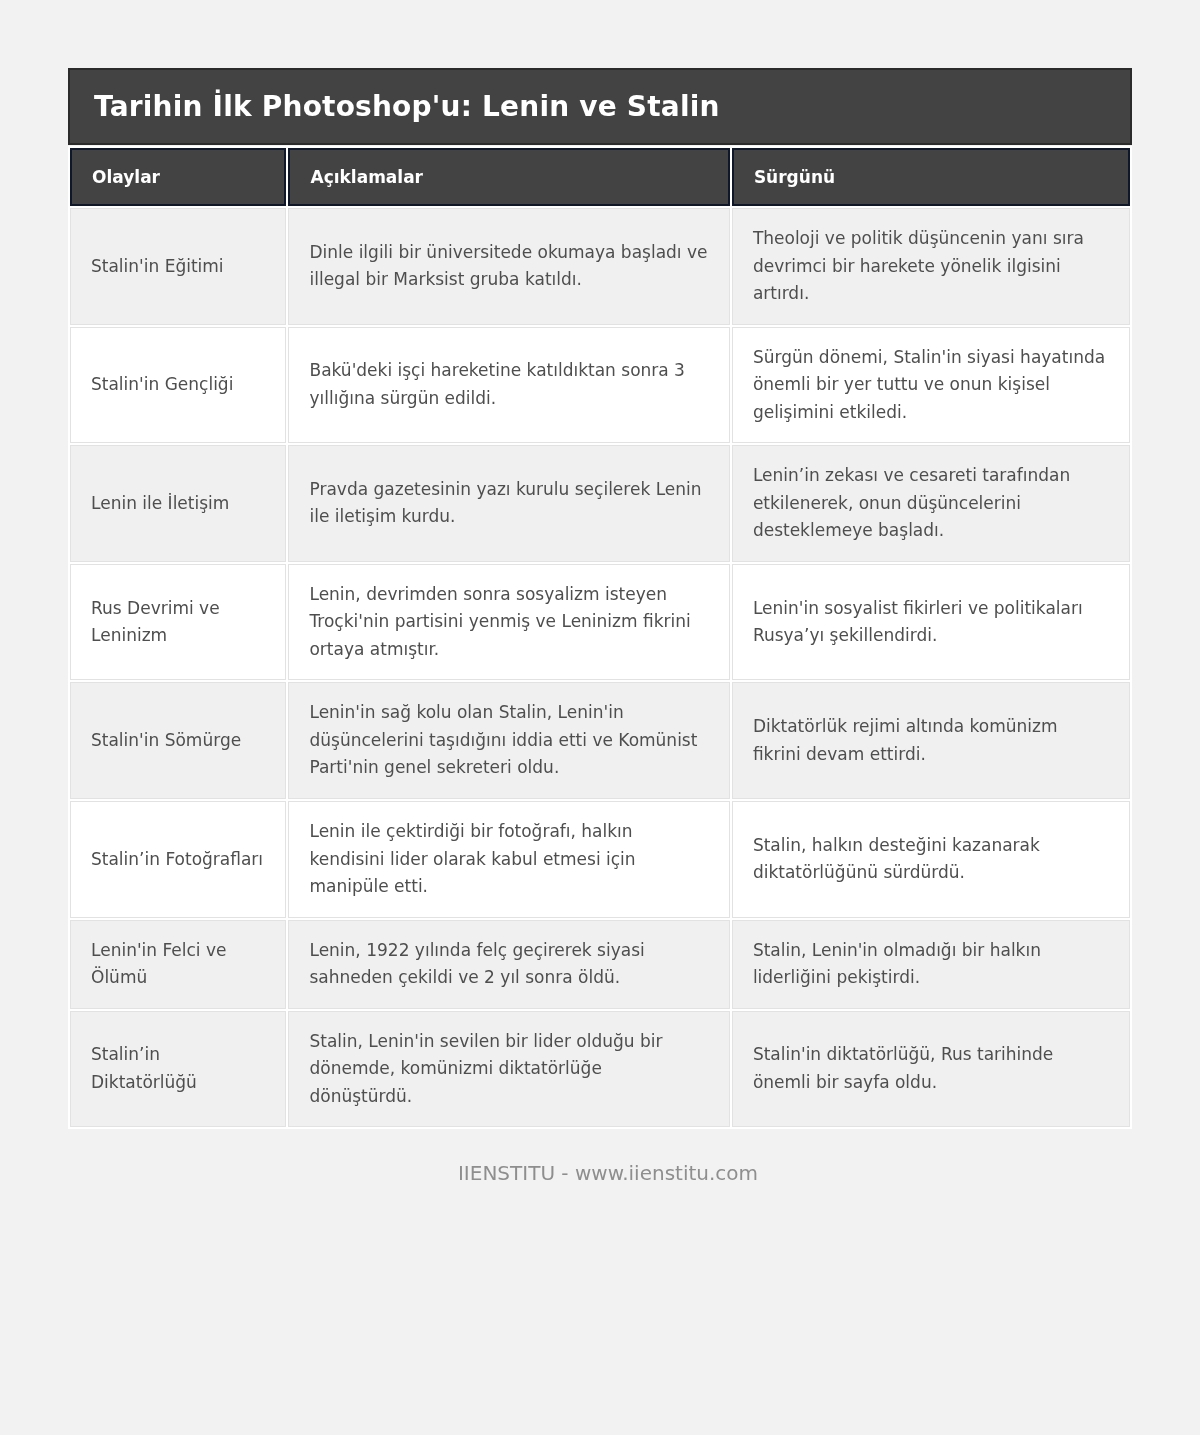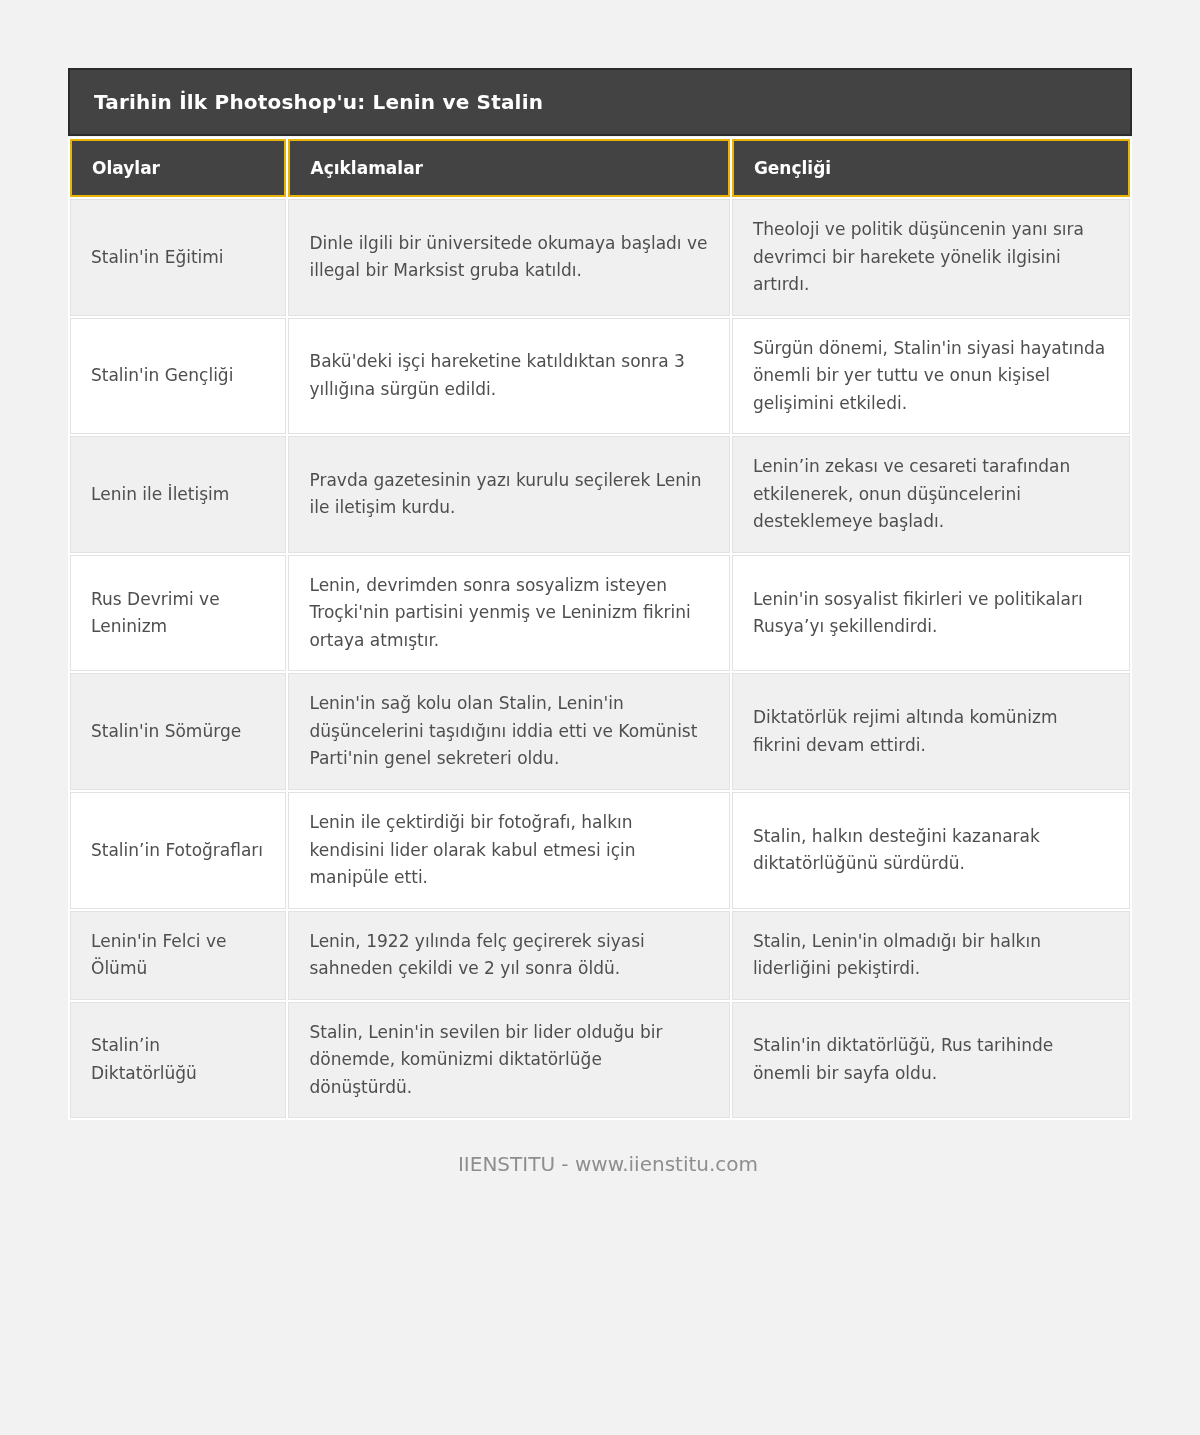--- a/index.html
+++ b/index.html
@@ -16,39 +16,39 @@
     padding-top: 68px;
   }
   .card {
     width: 1064px;
     margin: 0 auto;
   }
   .title-bar {
     background: #434343;
     border: 2px solid #2b2b2b;
     color: #ffffff;
-    font-size: 20px;
+    font-size: 28px;
     font-weight: 700;
     padding: 20px 24px;
     letter-spacing: 0.2px;
     margin-bottom: 1px;
   }
   table.data-table {
     width: 100%;
     border-collapse: separate;
     border-spacing: 2px;
     background: #ffffff;
     table-layout: fixed;
   }
   col.c-event { width: 20.5%; }
   col.c-desc  { width: 41.8%; }
   col.c-result{ width: 37.7%; }
   th {
     background: #434343;
-    border: 2px solid #eab308;
+    border: 2px solid #0f172a;
     color: #ffffff;
     font-size: 17px;
     font-weight: 700;
     text-align: left;
     padding: 17px 20px;
   }
   td {
     border: 1px solid #e2e2e2;
     font-size: 17px;
     color: #4e4e4e;
@@ -76,21 +76,21 @@
     <table class="data-table">
       <colgroup>
         <col class="c-event">
         <col class="c-desc">
         <col class="c-result">
       </colgroup>
       <thead>
         <tr>
           <th>Olaylar</th>
           <th>Açıklamalar</th>
-          <th>Gençliği</th>
+          <th>Sürgünü</th>
         </tr>
       </thead>
       <tbody>
           <tr class="even">
     <td>Stalin'in Eğitimi</td>
     <td>Dinle ilgili bir üniversitede okumaya başladı ve illegal bir Marksist gruba katıldı.</td>
     <td>Theoloji ve politik düşüncenin yanı sıra devrimci bir harekete yönelik ilgisini artırdı.</td>
   </tr>
           <tr class="odd">
     <td>Stalin'in Gençliği</td>

